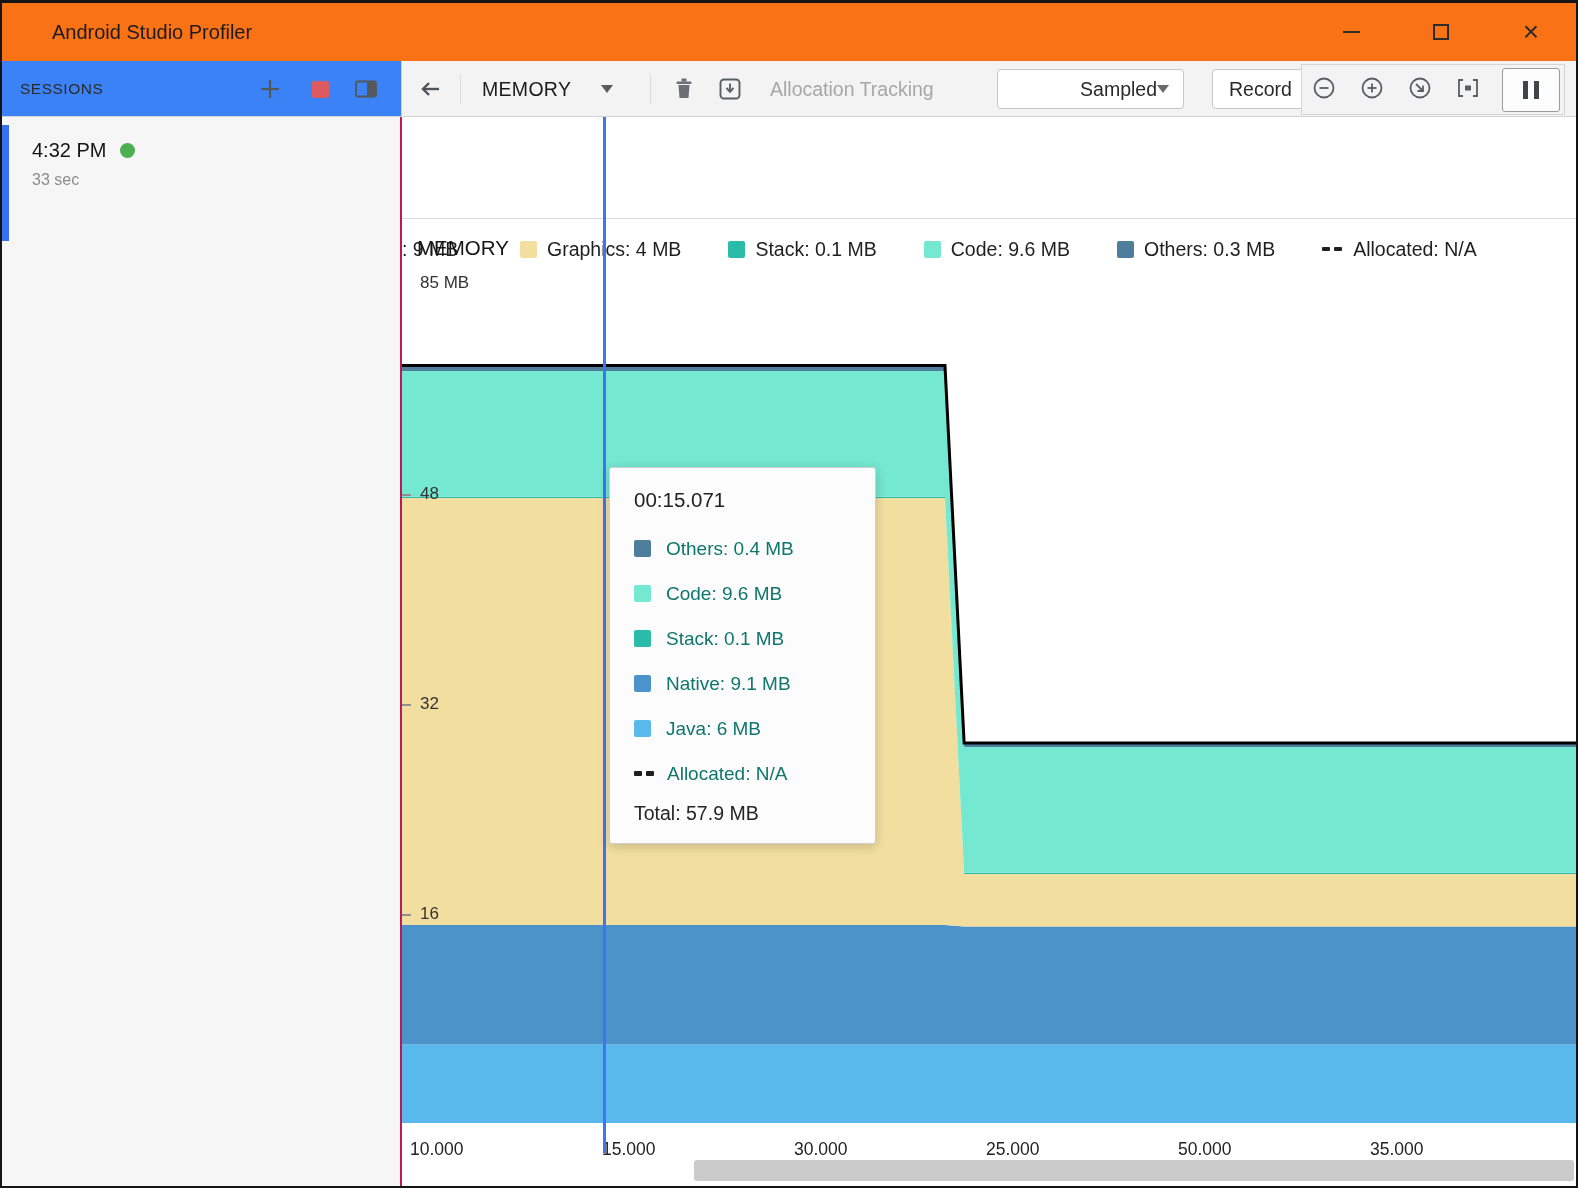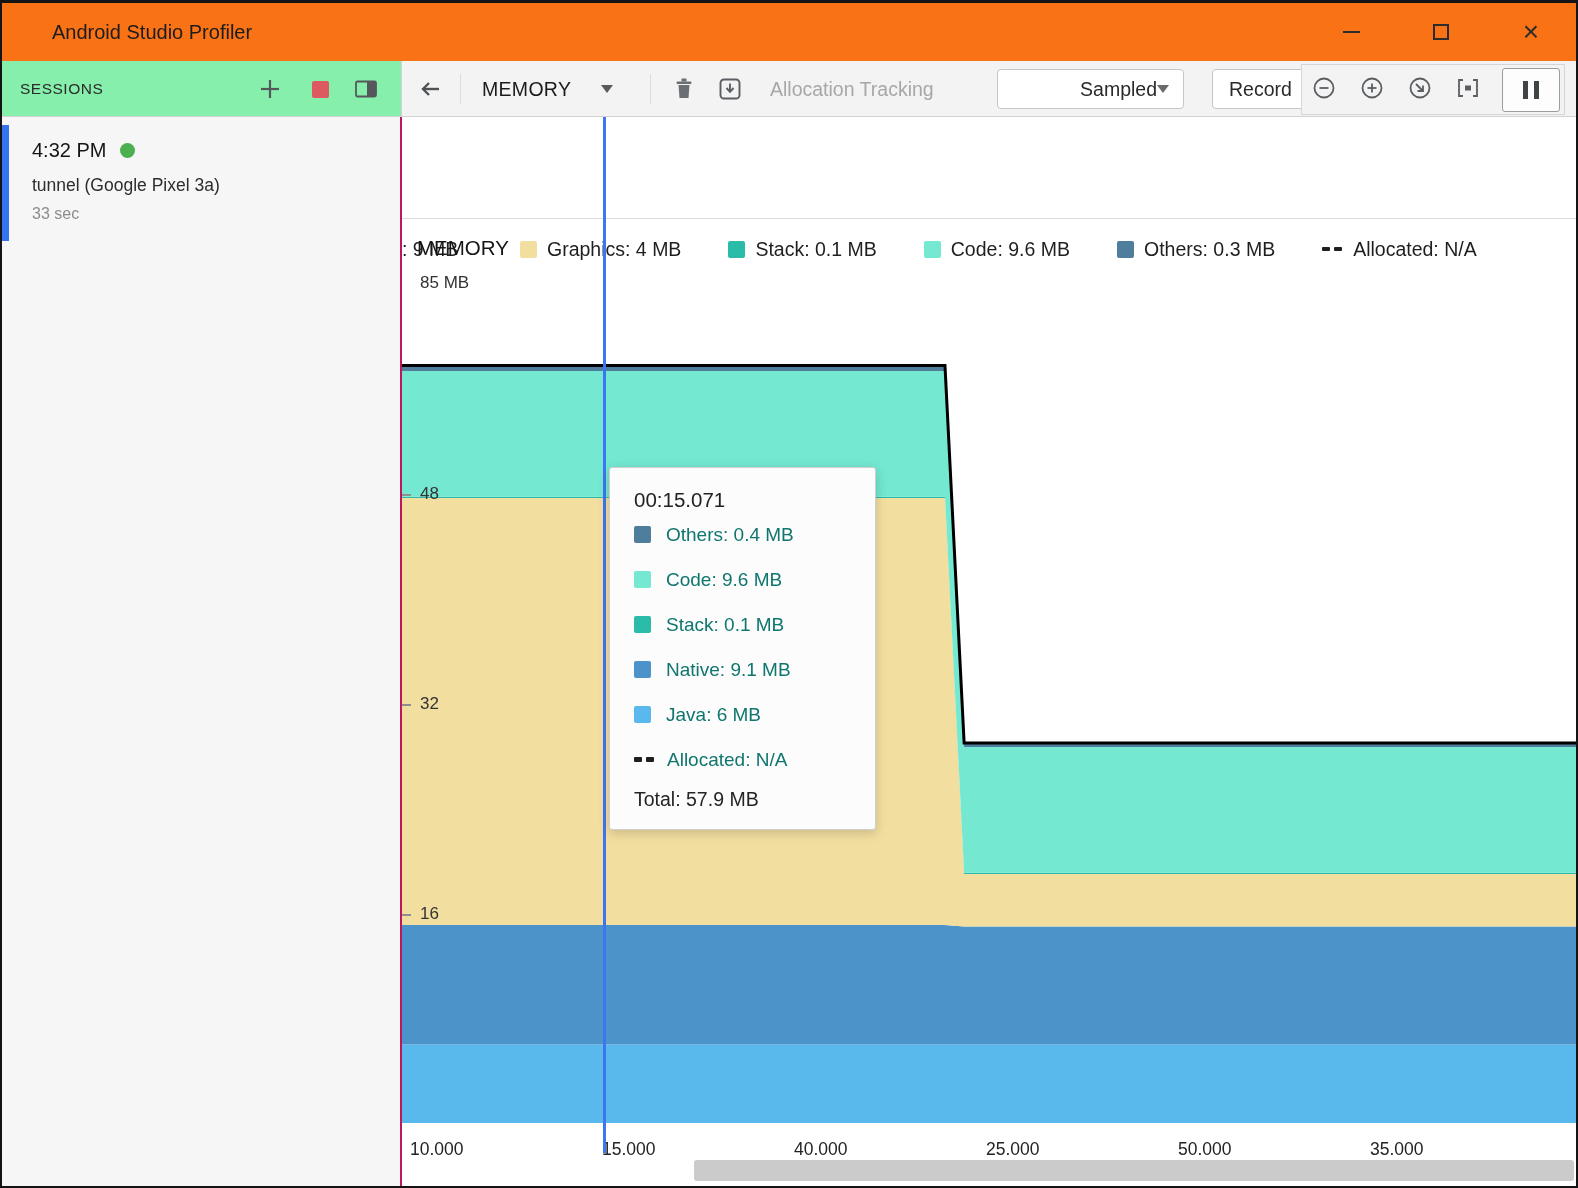--- a/index.html
+++ b/index.html
@@ -12,21 +12,21 @@
   
   .titlebar { position:absolute; left:0; top:0; right:0; height:58px; background:#f97316; }
   .titlebar .title { position:absolute; left:50px; top:0; line-height:58px; font-size:20px; color:#1c1c1c; }
   .win-controls { position:absolute; right:0; top:0; height:58px; display:flex; }
   .win-btn { width:90px; height:58px; display:flex; align-items:center; justify-content:center; cursor:pointer; }
   .min-bar { width:17px; height:2px; background:#2c2c2c; }
   .max-box { width:16px; height:16px; border:2px solid #2c2c2c; }
   .close-x { font-size:28px; color:#2c2c2c; line-height:1; }
   
   .sessions-header { position:absolute; left:0; top:58px; width:400px; height:56px;
-    background:#86efac; border-bottom:1px solid #D2D2D2; border-right:1px solid #D2D2D2; }
+    background:#3b82f6; border-bottom:1px solid #D2D2D2; border-right:1px solid #D2D2D2; }
   .sessions-header .hdr-label { position:absolute; left:18px; top:0; line-height:56px; font-size:15.5px; letter-spacing:.5px; color:#2b2b2b; }
   .toolbar { position:absolute; left:400px; top:58px; right:0; height:56px; background:#F3F3F3; border-bottom:1px solid #D2D2D2; }
   .icon-btn { position:absolute; top:8px; width:44px; height:40px; display:flex; align-items:center; justify-content:center; cursor:pointer; }
   .vsep { position:absolute; top:13px; width:1px; height:30px; background:#DCDCDC; }
   .stage-dd { position:absolute; left:80px; top:8px; height:40px; display:flex; align-items:center; gap:30px; cursor:pointer; }
   .stage-dd .stage-txt { font-size:19.5px; color:#1b1b1b; letter-spacing:.3px; }
   .chev { width:0; height:0; border-left:6px solid transparent; border-right:6px solid transparent; border-top:8px solid #5a5a5a; }
   .alloc-label { position:absolute; left:368px; top:0; line-height:56px; font-size:19.5px; color:#A7A7A7; }
   .combo { position:absolute; left:595px; top:8px; width:187px; height:40px; background:#fff;
     border:1px solid #C6C6C6; border-radius:4px; display:flex; align-items:center; justify-content:flex-end;
@@ -72,21 +72,21 @@
   .ytick { position:absolute; left:0; width:9px; height:2px; background:#8F8F8F; z-index:3; }
   .ytick.t48 { top:377px; } .ytick.t32 { top:587px; } .ytick.t16 { top:797px; }
   .xlabels { position:absolute; left:0; right:0; top:1022px; height:24px; z-index:3; }
   .xlab { position:absolute; top:0; font-size:17.5px; color:#232323; white-space:nowrap; }
   .xlab.x0 { left:8px; } .xlab.x1 { left:200px; } .xlab.x2 { left:392px; }
   .xlab.x3 { left:584px; } .xlab.x4 { left:776px; } .xlab.x5 { left:968px; }
   .cursor-line { position:absolute; top:0; width:3px; height:1036px; background:#3E76F2; z-index:5; }
   .tooltip { position:absolute; left:207px; top:350px; width:267px; background:#FCFCFC;
     border:1px solid #CFCFCF; border-radius:3px; box-shadow:0 3px 12px rgba(0,0,0,.18);
     padding:20px 22px 18px 24px; z-index:6; }
-  .tt-time { font-size:20.5px; color:#222; }
+  .tt-time { font-size:20.5px; color:#222; margin-bottom:14px; }
   .tt-row { display:flex; align-items:center; height:45px; font-size:19px; color:#0f766e; white-space:nowrap; }
   .tt-row .swatch { margin-right:15px; }
   .tt-row .dash-swatch { margin-right:12px; }
   .tt-total { margin-top:6px; font-size:19.5px; color:#242424; }
   .hscroll-thumb { position:absolute; left:292px; top:1043px; width:880px; height:21px;
     background:#CBCBCB; border-radius:3px; z-index:4; cursor:grab; }
   svg.ic { display:block; }
 </style>
 </head>
 <body>
@@ -198,21 +198,20 @@
   </div>
 
   <div class="sessions-list">
     <div class="session-item">
       <div class="session-accent"></div>
       <div class="session-body">
         <div class="session-row1">
           <span class="session-time">4:32 PM</span>
           <span class="live-dot"></span>
         </div>
-        <div class="session-device">tunnel (Google Pixel 3a)</div>
         <div class="session-duration">33 sec</div>
       </div>
     </div>
   </div>
 
   <div class="chart-panel">
     <div class="strip-border"></div>
 
     <svg id="memory-chart-svg" viewBox="0 0 1178 1006" preserveAspectRatio="none">
         <polygon points="0.0,926.4 543.9,926.4 563.1,926.4 1178.0,926.4 1178.0,1005.0 563.1,1005.0 543.9,1005.0 0.0,1005.0" fill="#59B8EC"></polygon>
@@ -258,21 +257,21 @@
     <span class="ylab y48">48</span>
     <span class="ylab y32">32</span>
     <span class="ylab y16">16</span>
     <span class="ytick t48"></span>
     <span class="ytick t32"></span>
     <span class="ytick t16"></span>
 
     <div class="xlabels">
       <span class="xlab x0">10.000</span>
       <span class="xlab x1">15.000</span>
-      <span class="xlab x2">40.000</span>
+      <span class="xlab x2">30.000</span>
       <span class="xlab x3">25.000</span>
       <span class="xlab x4">50.000</span>
       <span class="xlab x5">35.000</span>
     </div>
 
     <div class="cursor-line" style="left: 201px; background: rgb(62, 118, 242);"></div>
 
     <div class="tooltip">
       <div class="tt-time">00:15.071</div>
       <div class="tt-row">

